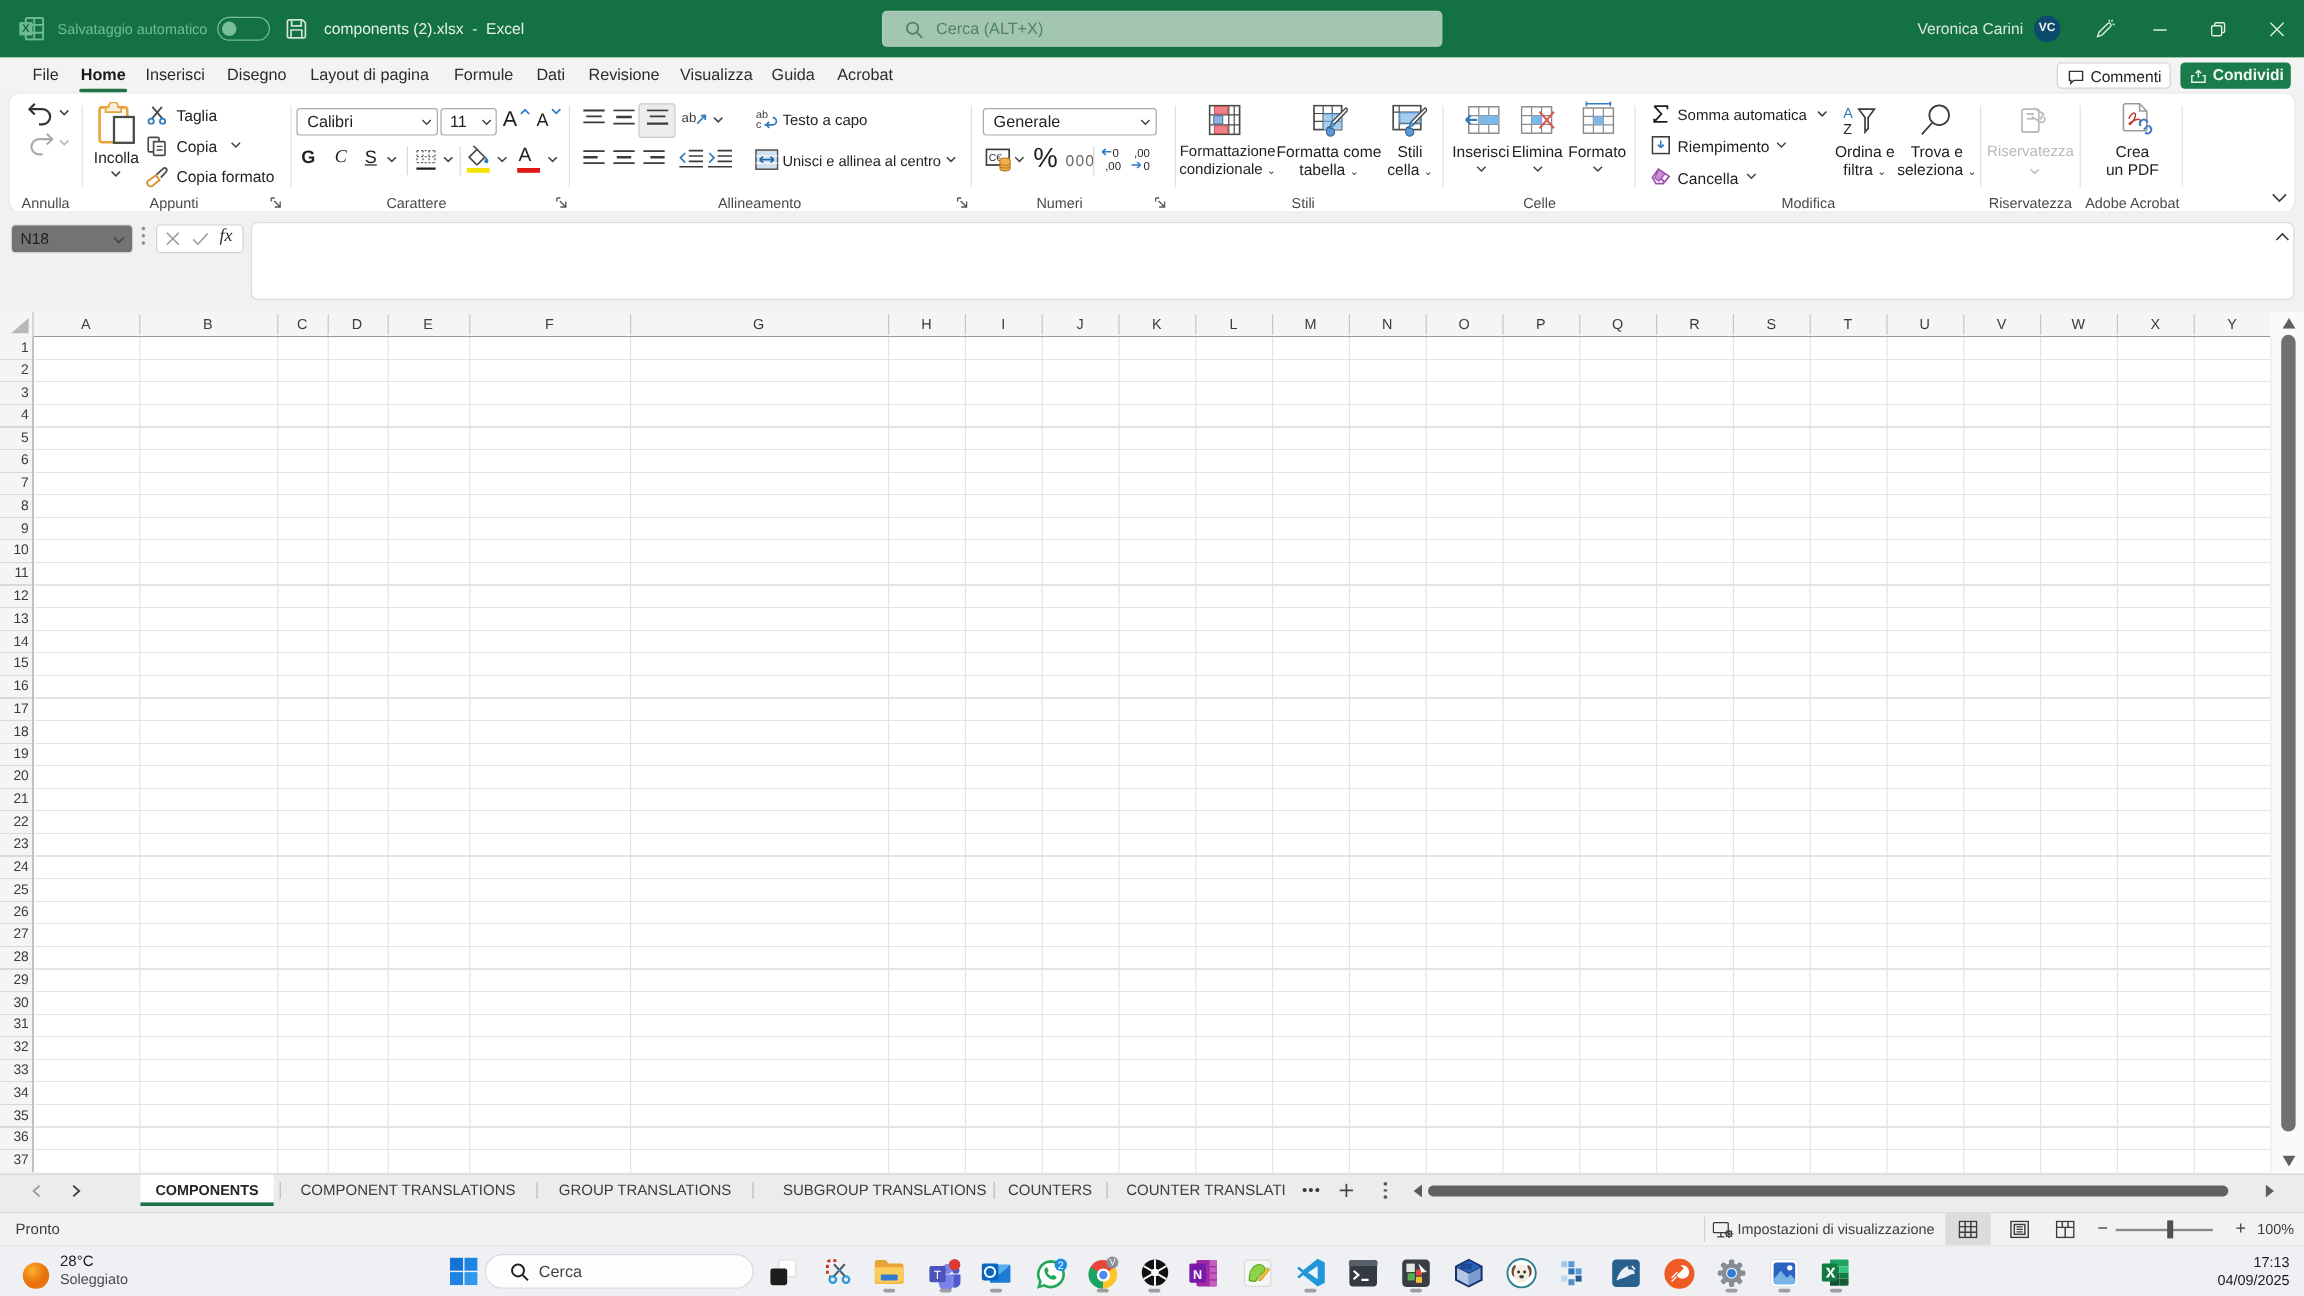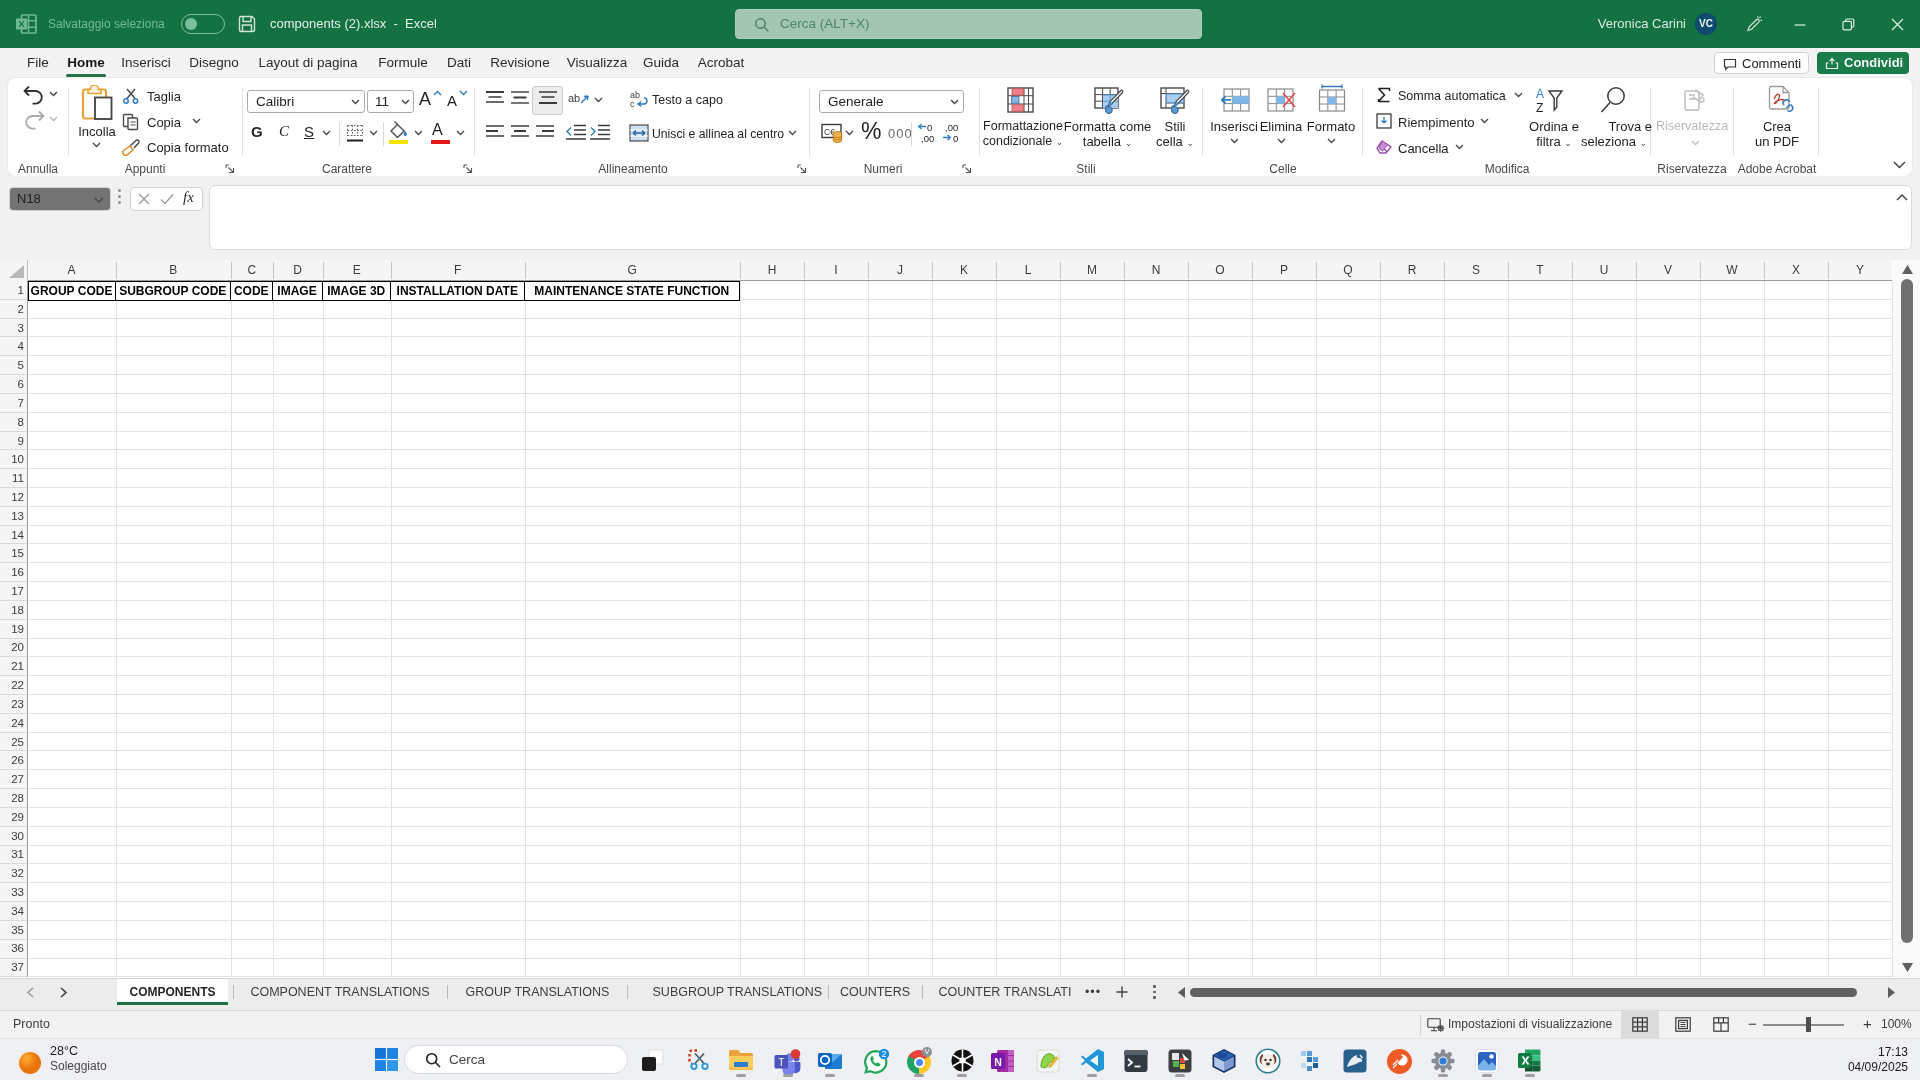--- a/index.html
+++ b/index.html
@@ -32,21 +32,21 @@
 <div id="titlebar">
 
   <svg class="abs" style="left:16px;top:14px" width="21" height="20" viewBox="0 0 21 20">
     <rect x="5.5" y="1" width="14.5" height="18" rx="1" fill="none" stroke="#6ebb92" stroke-width="1.7"></rect>
     <line x1="12.5" y1="1.5" x2="12.5" y2="18.5" stroke="#6ebb92" stroke-width="1.5"></line>
     <line x1="5.5" y1="6.7" x2="20" y2="6.7" stroke="#6ebb92" stroke-width="1.5"></line>
     <line x1="5.5" y1="13.3" x2="20" y2="13.3" stroke="#6ebb92" stroke-width="1.5"></line>
     <rect x="0" y="4.5" width="11" height="11" fill="#6ebb92"></rect>
     <text x="5.5" y="13" font-size="9.5" font-weight="bold" fill="#137142" text-anchor="middle" font-family="Liberation Sans,sans-serif">X</text>
   </svg>
-  <div class="abs" style="left:48px;top:0;height:48px;line-height:48px;font-size:12px;color:#71bd95;">Salvataggio seleziona</div>
+  <div class="abs" style="left:48px;top:0;height:48px;line-height:48px;font-size:12px;color:#71bd95;">Salvataggio automatico</div>
 
   <div class="abs" style="left:181px;top:14px;width:44px;height:20px;border:1px solid #79bf9c;border-radius:10px;">
     <div class="abs" style="left:3px;top:3px;width:12px;height:12px;border-radius:50%;background:#79bf9c;"></div>
   </div>
 
   <svg class="abs" style="left:237px;top:14px" width="20" height="20" viewBox="0 0 20 20" fill="none" stroke="#cfe3d7" stroke-width="1.4">
     <path d="M2.5 4 a1.5 1.5 0 0 1 1.5-1.5 h11 l2.5 2.5 v11 a1.5 1.5 0 0 1 -1.5 1.5 h-12 a1.5 1.5 0 0 1 -1.5-1.5 z"></path>
     <path d="M6 3 v4.5 h8 V3"></path>
     <path d="M5.5 17.5 v-6.5 h9 v6.5"></path>
   </svg>
@@ -411,21 +411,21 @@
     <text x="0" y="11" font-size="12" fill="#2f7bc0" font-family="Liberation Sans,sans-serif">A</text>
     <text x="0" y="25" font-size="12" fill="#1f1f1f" font-family="Liberation Sans,sans-serif">Z</text>
     <path d="M13 4 h13 l-5.2 7 v9 l-2.6 3 v-12 z" fill="none" stroke="#3b3b3b" stroke-width="1.4"></path>
   </svg>
   <div class="abs" style="left:1508px;top:41px;width:76px;text-align:center;font-size:13px;color:#1f1f1f;">Ordina e</div>
   <div class="abs" style="left:1508px;top:56px;width:76px;text-align:center;font-size:13px;color:#1f1f1f;">filtra <span style="font-size:9px;color:#444;">⌄</span></div>
   <svg class="abs" style="left:1592px;top:8px" width="28" height="28" viewBox="0 0 28 28" fill="none" stroke="#3b3b3b" stroke-width="1.5">
     <circle cx="16" cy="10" r="8.2"></circle>
       <line x1="10" y1="16.5" x2="1.5" y2="26"></line>
   </svg>
-  <div class="abs" style="left:1568px;top:41px;width:76px;text-align:right;font-size:13px;color:#1f1f1f;">Trova e</div>
+  <div class="abs" style="left:1568px;top:41px;width:76px;text-align:center;font-size:13px;color:#1f1f1f;">Trova e</div>
   <div class="abs" style="left:1568px;top:56px;width:76px;text-align:center;font-size:13px;color:#1f1f1f;">seleziona <span style="font-size:9px;color:#444;">⌄</span></div>
   <div class="seclabel" style="left:1419px;">Modifica</div>
 
   <svg class="abs" style="left:1673px;top:8px" width="28" height="28" viewBox="0 0 28 28" fill="none" stroke="#bdbdbd" stroke-width="1.5">
     <rect x="4" y="5" width="14" height="19" rx="1.5"></rect>
     <path d="M14 4 l8 5 -3 4.5 M12 11 l7 4.5 a2.5 2.5 0 1 0 3-4"></path>
     <path d="M8 9 h6 M8 13 h6"></path>
   </svg>
   <div class="abs" style="left:1636px;top:41px;width:96px;text-align:center;font-size:12.5px;color:#b9b9b9;">Riservatezza</div>
   <svg class="abs" style="left:1683px;top:62px" width="9" height="6" viewBox="0 0 9 6" fill="none" stroke="#c0c0c0" stroke-width="1.3">
@@ -544,29 +544,20 @@
       <div class="vline" style="left:1444px;top:21px;height:696px;"></div>
       <div class="vline" style="left:1508px;top:21px;height:696px;"></div>
       <div class="vline" style="left:1572px;top:21px;height:696px;"></div>
       <div class="vline" style="left:1636px;top:21px;height:696px;"></div>
       <div class="vline" style="left:1700px;top:21px;height:696px;"></div>
       <div class="vline" style="left:1764px;top:21px;height:696px;"></div>
       <div class="vline" style="left:1828px;top:21px;height:696px;"></div>
       <div class="vline" style="left:1892px;top:21px;height:696px;"></div>
     </div>
 
-  <div class="abs" style="left:27.5px;top:21px;height:19.8px;display:flex;">
-    <div class="hcell" style="width:88px;">GROUP CODE</div>
-    <div class="hcell" style="width:115.5px;">SUBGROUP CODE</div>
-    <div class="hcell" style="width:41.5px;">CODE</div>
-    <div class="hcell" style="width:50px;">IMAGE</div>
-    <div class="hcell" style="width:68.5px;">IMAGE 3D</div>
-    <div class="hcell" style="width:133.5px;">INSTALLATION DATE</div>
-    <div class="hcell" style="width:215.5px;">MAINTENANCE STATE FUNCTION</div>
-  </div>
   <div id="colletters">
       <div class="cletter" style="left:27.5px;width:88.0px;">A</div>
       <div class="cletter" style="left:115.5px;width:115.5px;">B</div>
       <div class="cletter" style="left:231px;width:41.5px;">C</div>
       <div class="cletter" style="left:272.5px;width:50.0px;">D</div>
       <div class="cletter" style="left:322.5px;width:68.5px;">E</div>
       <div class="cletter" style="left:391px;width:133.5px;">F</div>
       <div class="cletter" style="left:524.5px;width:215.5px;">G</div>
       <div class="cletter" style="left:740px;width:64px;">H</div>
       <div class="cletter" style="left:804px;width:64px;">I</div>

